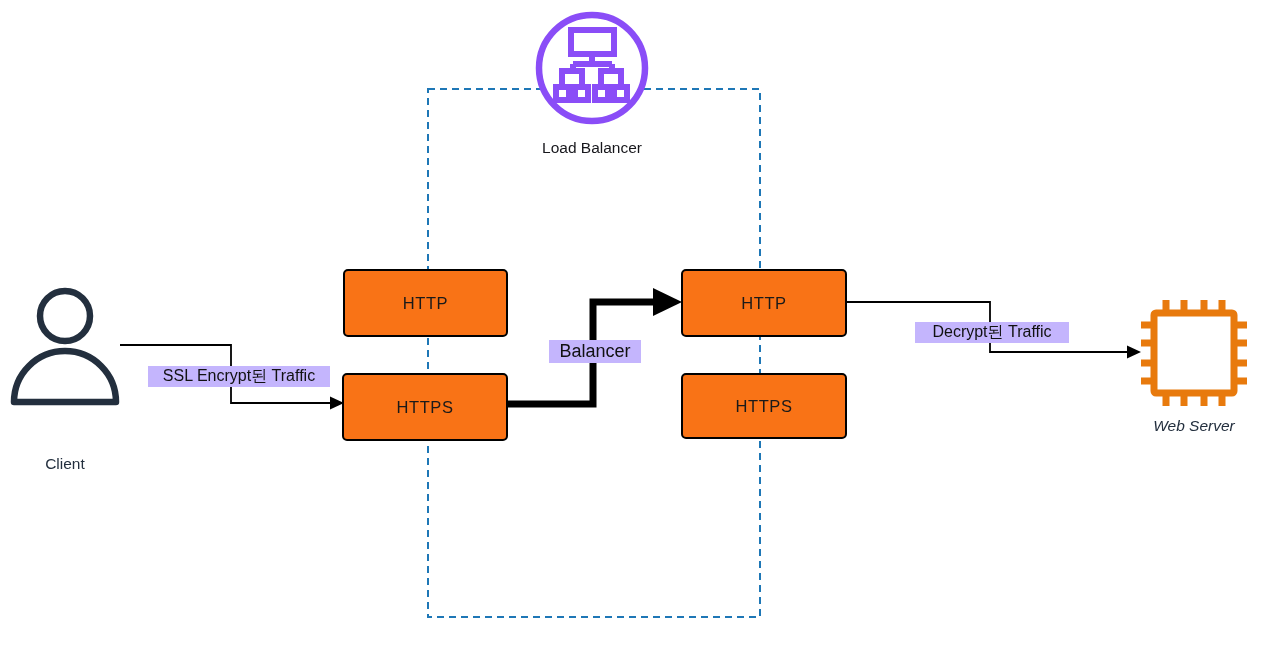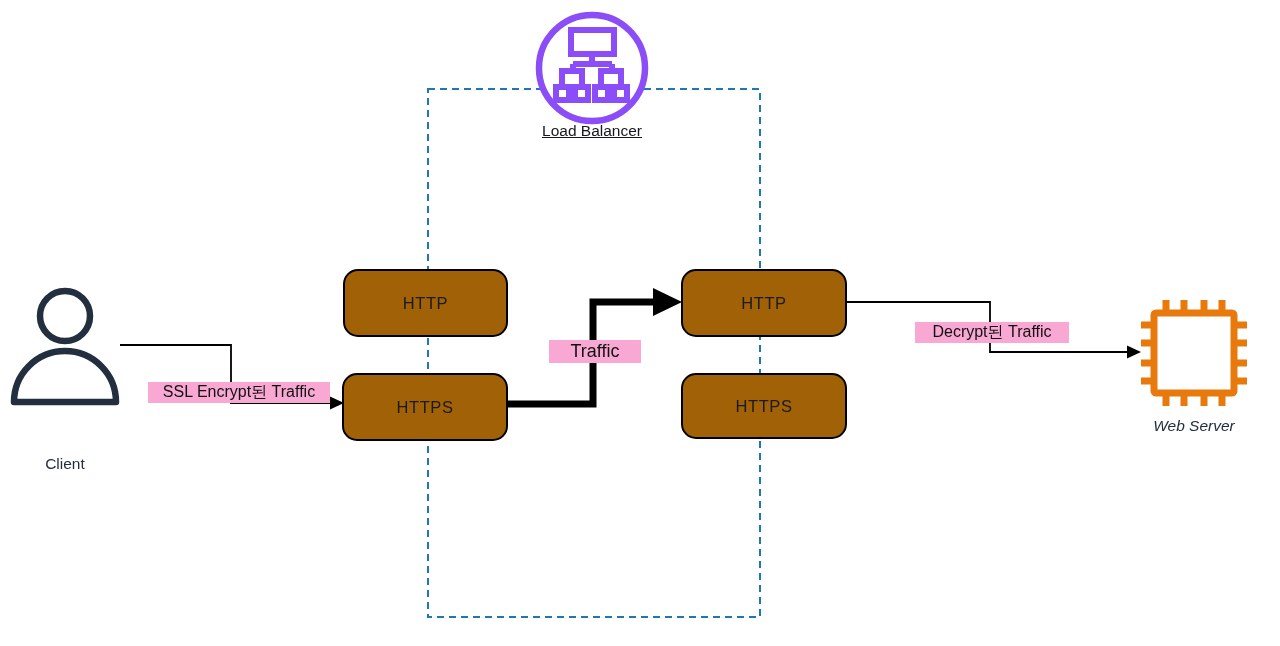--- a/index.html
+++ b/index.html
@@ -7,21 +7,21 @@
     position:relative;width:1280px;height:646px;background:#fff;overflow:hidden;
     font-family:"Liberation Sans","DejaVu Sans",sans-serif;
   }
   .wires{position:absolute;left:0;top:0;width:1280px;height:646px;}
   .dash-rect{fill:none;stroke:var(--boundary_blue,#1E77B6);stroke-width:2;stroke-dasharray:7 5;}
   .thin-wire{fill:none;stroke:var(--line_black,#000);stroke-width:1.8;}
   .thick-wire{fill:none;stroke:var(--line_black,#000);stroke-width:7;}
   .arrowhead{fill:var(--line_black,#000);stroke:none;}
 
   .node-box{
-    position:absolute;background:#a16207;border:2px solid #000;border-radius:15px;
+    position:absolute;background:#f97316;border:2px solid #000;border-radius:5px;
     display:flex;align-items:center;justify-content:center;
     font-size:16.5px;letter-spacing:0.6px;color:#1a1a1a;
   }
   .box-left-http  {left:343px;top:269px;width:161px;height:64px;}
   .box-left-https {left:342px;top:373px;width:162px;height:64px;}
   .box-right-http {left:681px;top:269px;width:162px;height:64px;}
   .box-right-https{left:681px;top:373px;width:162px;height:62px;}
 
   .icon-wrap{position:absolute;}
   .client-wrap{left:8px;top:286px;width:114px;height:120px;}
@@ -31,28 +31,28 @@
   .person-stroke{fill:#fff;stroke:var(--icon_navy,#232F3E);stroke-width:6.5;}
   .lb-circle{fill:#fff;stroke:var(--lb_purple,#8A4DF7);stroke-width:6.5;}
   .lb-glyph{fill:none;stroke:var(--lb_purple,#8A4DF7);stroke-width:6;}
   .chip-body{fill:#fff;stroke:var(--server_orange,#E87A0D);stroke-width:7;}
   .chip-pins{fill:none;stroke:var(--server_orange,#E87A0D);stroke-width:7;}
 
   .node-label{
     position:absolute;text-align:center;font-size:15.5px;color:var(--icon_navy,#232F3E);
   }
   .label-client{left:15px;top:416px;width:100px;margin-top:39px;}
-  .label-lb{left:512px;top:122px;width:160px;color:#17171c;text-decoration:underline;}
+  .label-lb{left:512px;top:139px;width:160px;color:#17171c;}
   .label-server{left:1134px;top:417px;width:120px;font-style:italic;}
 
   .edge-label{
     position:absolute;text-align:center;font-size:16px;color:#111;
-    background:#f9a8d4;padding:0 2px;line-height:1.3;
+    background:#c4b5fd;padding:0 2px;line-height:1.3;
   }
-  .label-ssl{left:148px;top:382px;width:178px;}
+  .label-ssl{left:148px;top:366px;width:178px;}
   .label-decrypt{left:549px;top:340px;width:88px;font-size:18px;}
   .label-decrypted{left:915px;top:322px;width:150px;}
 </style>
 </head>
 <body>
 
 <div class="canvas">
 
   <svg class="wires" viewBox="0 0 1280 646">
     <rect class="dash-rect" x="428" y="89" width="332" height="528"></rect>
@@ -108,16 +108,16 @@
     <span>HTTPS</span>
   </div>
   <div class="node-box box-right-http">
     <span>HTTP</span>
   </div>
   <div class="node-box box-right-https">
     <span>HTTPS</span>
   </div>
 
   <div class="edge-label label-ssl">SSL Encrypt된 Traffic</div>
-  <div class="edge-label label-decrypt">Traffic</div>
+  <div class="edge-label label-decrypt">Balancer</div>
   <div class="edge-label label-decrypted">Decrypt된 Traffic</div>
 
 </div>
 
 </body></html>

